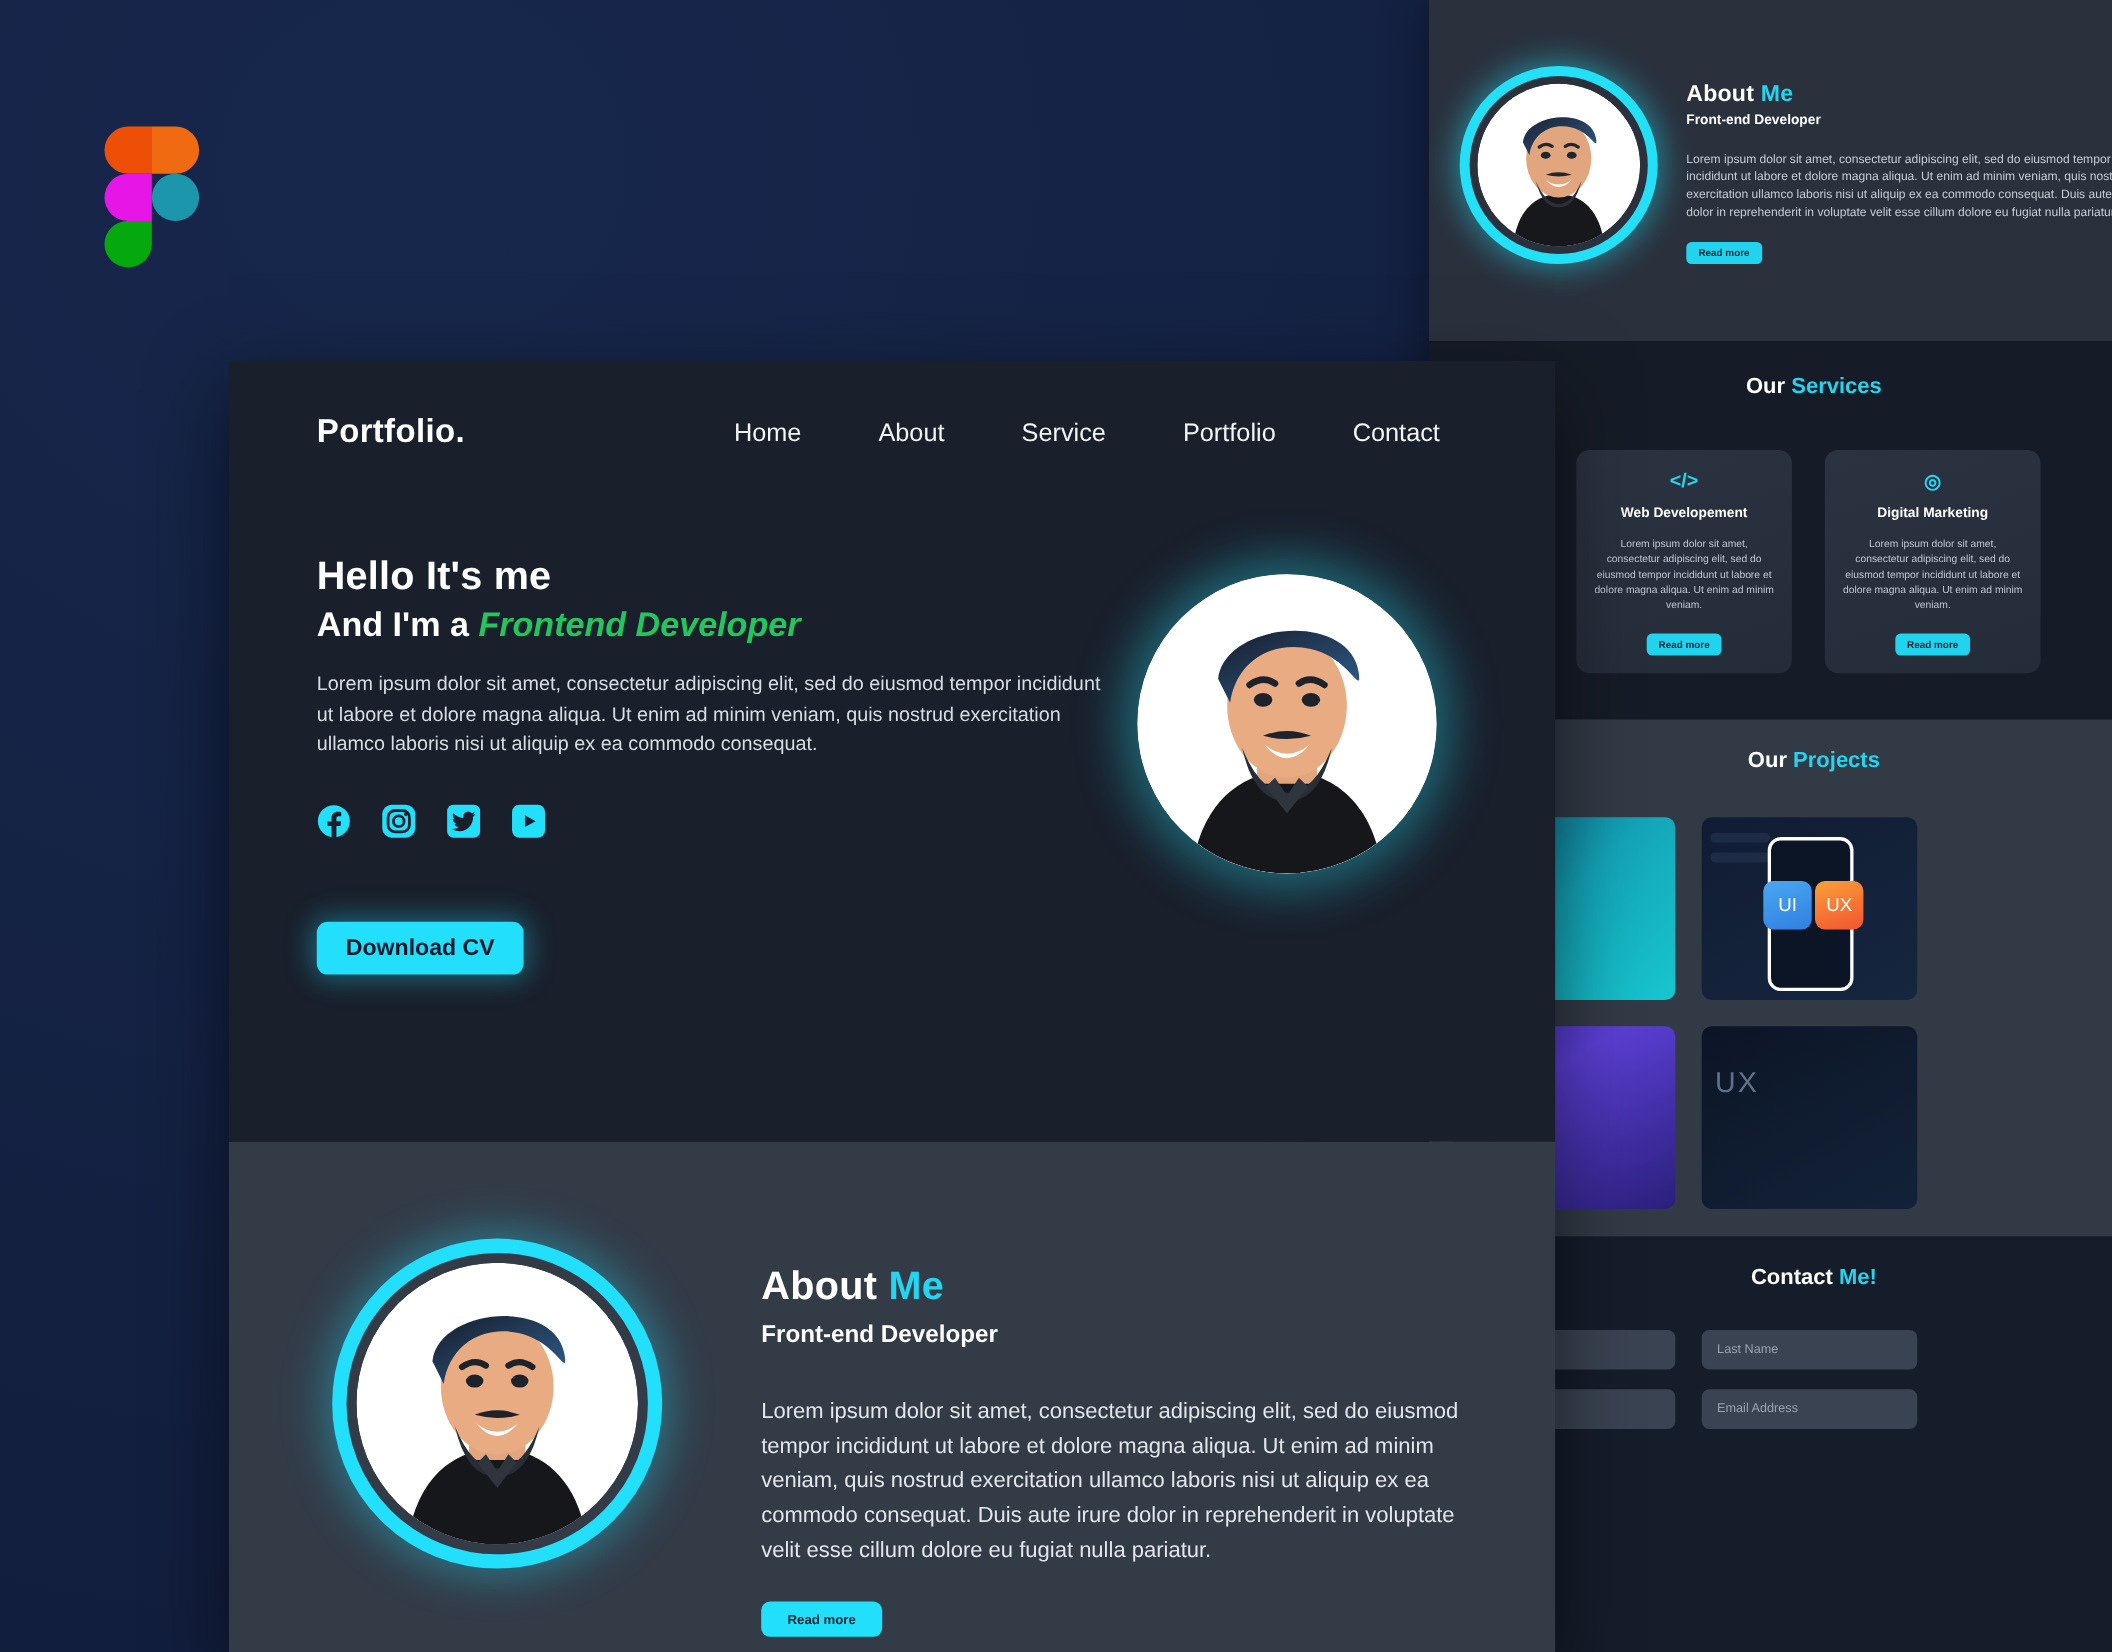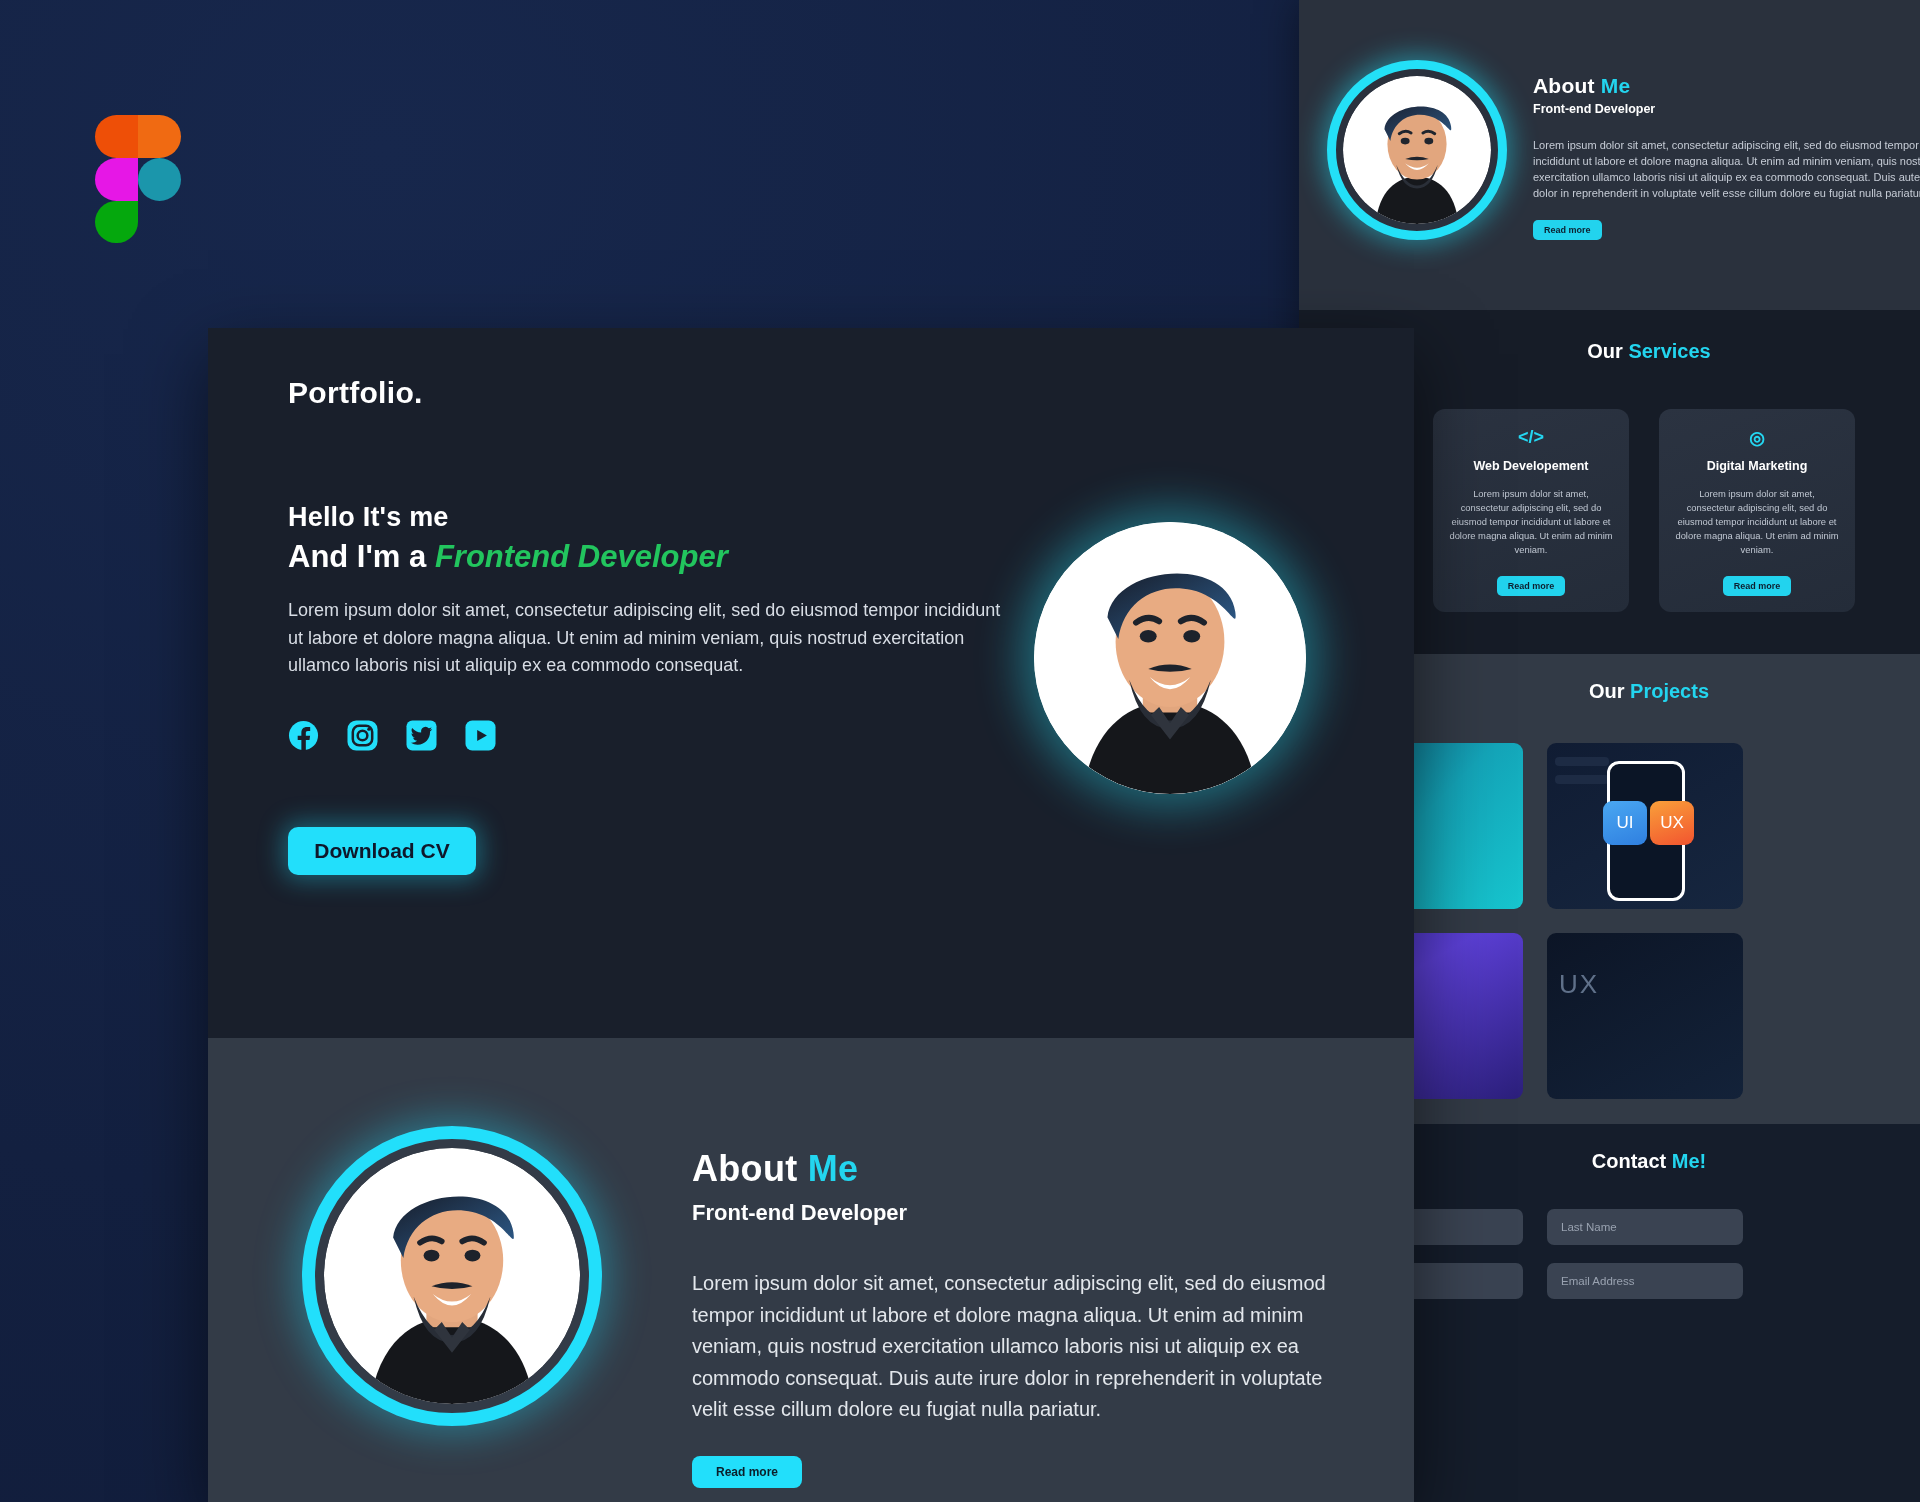--- a/index.html
+++ b/index.html
@@ -124,21 +124,21 @@
     display:flex; align-items:center;
     padding: 48px 70px 0 80px;
   }
   .brand { font-size:30px; font-weight:bold; color:#fff; letter-spacing:.3px; }
   .nav-links { display:flex; gap:0; margin-left:auto; }
   .nav-link {
     color:#f3f5f8; font-size:23px; padding:0 35px; cursor:pointer; white-space:nowrap;
   }
   .hero-body { display:flex; padding: 92px 0 0 80px; }
   .hero-left { width:740px; }
-  .hello { font-size:27px; font-weight:bold; color:#fff; letter-spacing:.2px; }
+  .hello { font-size:36px; font-weight:bold; color:#fff; letter-spacing:.2px; }
   .name { font-size:54px; font-weight:bold; color:#fff; margin-top:4px; letter-spacing:-.4px; }
   .role { font-size:31px; font-weight:bold; color:#fff; margin-top:6px; }
   .role .accent { color:#22c55e;font-style:italic; }
   .hero-p { font-size:18px; line-height:1.53; color:#d8dde5; margin-top:22px; width:720px; }
   .socials { display:flex; gap:28px; margin-top:40px; }
   .soc { width:31px; height:31px; display:block; }
   .cv-btn {
     margin-top:76px; width:188px; height:48px; border-radius:10px;
     background:#22dffb; color:#0f172a; font-size:21px; font-weight:bold;
     display:flex; align-items:center; justify-content:center;
@@ -283,20 +283,27 @@
         <div class="field">Email Address</div>
       </div>
     </div>
   </div>
 
   <div class="window">
 
     <div class="hero">
       <div class="nav">
         <div class="brand">Portfolio.</div>
+        <div class="nav-links">
+          <div class="nav-link">Home</div>
+          <div class="nav-link">About</div>
+          <div class="nav-link">Service</div>
+          <div class="nav-link">Portfolio</div>
+          <div class="nav-link">Contact</div>
+        </div>
       </div>
 
       <div class="hero-body">
         <div class="hero-left">
           <div class="hello">Hello It's me</div>
           <div class="role"><span>And I'm a </span><span class="accent">Frontend Developer</span></div>
           <div class="hero-p">Lorem ipsum dolor sit amet, consectetur adipiscing elit, sed do eiusmod tempor incididunt ut labore et dolore magna aliqua. Ut enim ad minim veniam, quis nostrud exercitation ullamco laboris nisi ut aliquip ex ea commodo consequat.</div>
 
           <div class="socials">
             <svg class="soc" viewBox="0 0 32 32">

